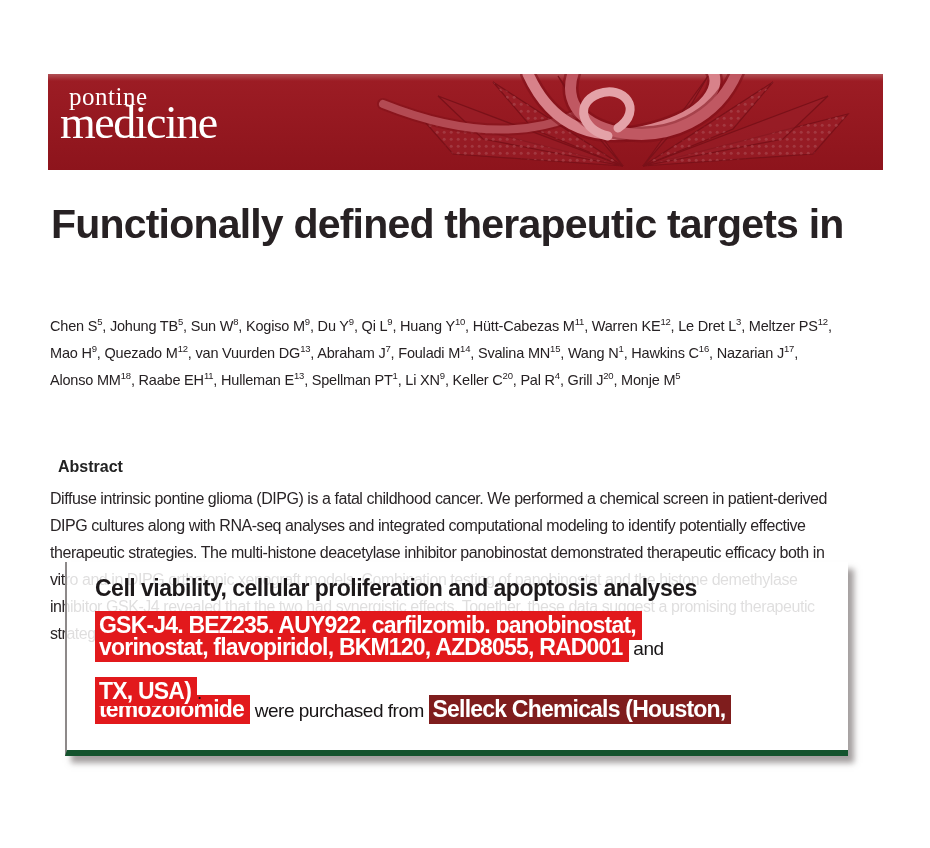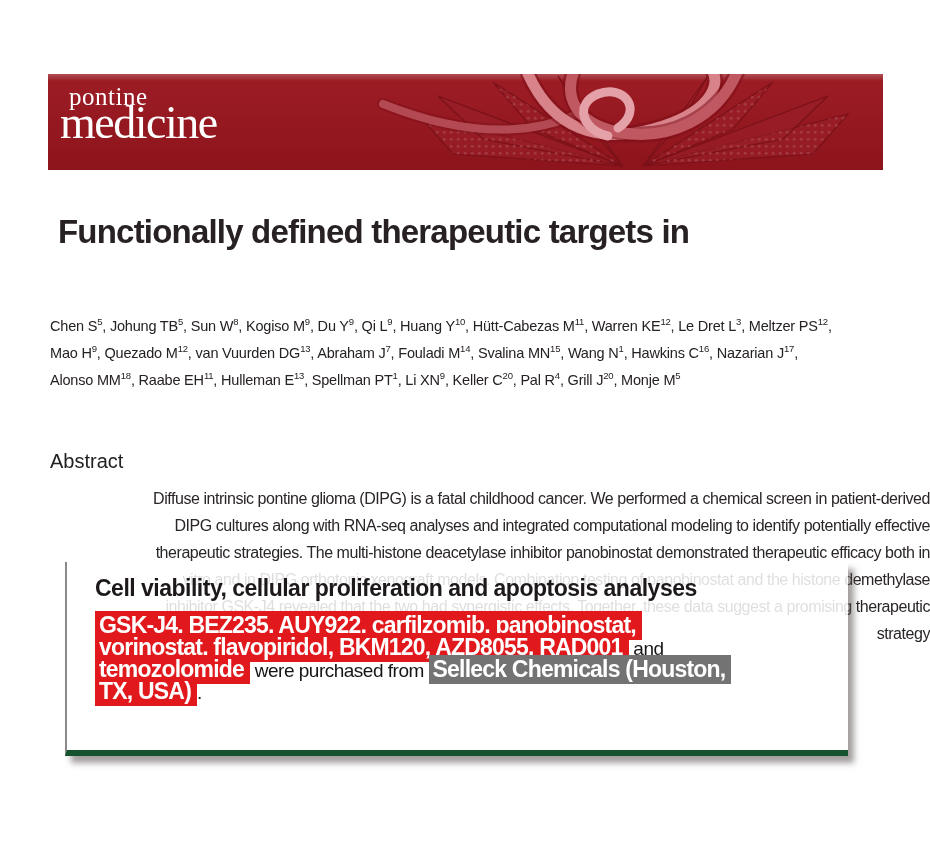--- a/index.html
+++ b/index.html
@@ -9,32 +9,32 @@
   
   .banner{position:absolute;left:48px;top:74px;width:835px;height:96px;
           background:linear-gradient(180deg,#b05055 0px,#9c1c24 7px,#8d141c 100%);overflow:hidden;}
   .banner-art{position:absolute;right:0;top:0;width:560px;height:96px;}
   .logo{position:absolute;left:12px;top:10px;z-index:2;color:#ffffff;
         font-family:"Liberation Serif",serif;line-height:1;}
   .logo-nature{display:block;font-size:25px;margin-left:9px;letter-spacing:0.5px;}
   .logo-medicine{display:block;font-size:46px;margin-top:-9px;letter-spacing:-1.5px;}
 
   
-  .title{position:absolute;left:50px;top:203px;width:845px;margin:8px;
-         font-size:33px;line-height:41px;font-weight:bold;color:#272123;letter-spacing:-0.8px;}
+  .title{position:absolute;left:50px;top:203px;width:845px;margin:1px;
+         font-size:41px;line-height:41px;font-weight:bold;color:#272123;letter-spacing:-0.8px;}
   .authors{position:absolute;left:50px;top:313px;width:860px;
            font-size:14.5px;line-height:27px;letter-spacing:-0.2px;color:#262123;}
   .author-line{white-space:nowrap;}
   .authors sup{font-size:9.5px;line-height:0;vertical-align:super;}
 
-  .abstract-heading{position:absolute;left:50px;top:450px;margin:0;
-                    font-size:20px;font-weight:normal;color:#222;}
+  .abstract-heading{position:absolute;left:50px;top:450px;margin:8px;
+                    font-size:16px;font-weight:bold;color:#222;}
   .abstract{position:absolute;left:50px;top:485px;width:880px;
             font-size:16px;line-height:27px;letter-spacing:-0.45px;color:#2a2527;}
-  .abstract-line{white-space:nowrap;height:27px;text-align:right;}
+  .abstract-line{white-space:nowrap;height:27px;}
 
   
   .overlay{position:absolute;left:65px;top:562px;width:781px;height:188px;
            background:rgba(255,255,255,0.85);
            border-left:2px solid #8d8989;border-bottom:6px solid #14532d;
            box-shadow:6px 7px 6px rgba(90,80,80,0.55);z-index:5;}
   .popup-heading{margin:13px 0 0 28px;font-size:23px;letter-spacing:-0.5px;
                  font-weight:bold;color:#1d191a;white-space:nowrap;}
   .popup-body{margin:9px 0 0 28px;}
   .hl-line{white-space:nowrap;height:22px;line-height:30px;}
@@ -108,18 +108,18 @@
       <div class="abstract-line">vitro and in DIPG orthotopic xenograft models. Combination testing of panobinostat and the histone demethylase</div>
       <div class="abstract-line">inhibitor GSK-J4 revealed that the two had synergistic effects. Together, these data suggest a promising therapeutic</div>
       <div class="abstract-line">strategy</div>
     </div>
 
   <div class="overlay">
     <h3 class="popup-heading">Cell viability, cellular proliferation and apoptosis analyses</h3>
     <div class="popup-body" id="popup-body">
         <div class="hl-line"><span class="hl-seg" style="background: rgb(226, 25, 28);">GSK-J4, BEZ235, AUY922, carfilzomib, panobinostat,</span></div>
         <div class="hl-line"><span class="hl-seg" style="background: rgb(226, 25, 28);">vorinostat, flavopiridol, BKM120, AZD8055, RAD001</span><span class="plain-seg"> and</span></div>
-        <div class="hl-line"><span class="hl-seg" style="background: rgb(226, 25, 28);">temozolomide</span><span class="plain-seg"> were purchased from </span><span class="hl-seg" style="background: #737373;">Selleck Chemicals (Houston,</span></div>
+        <div class="hl-line"><span class="hl-seg" style="background: rgb(226, 25, 28);">temozolomide</span><span class="plain-seg"> were purchased from </span><span class="hl-seg" style="background: #7f1d1d; margin-top: 40px;">Selleck Chemicals (Houston,</span></div>
         <div class="hl-line"><span class="hl-seg" style="background: rgb(226, 25, 28);">TX, USA)</span><span class="plain-seg">.</span></div>
       </div>
   </div>
 
 </div>
 
 </body></html>

